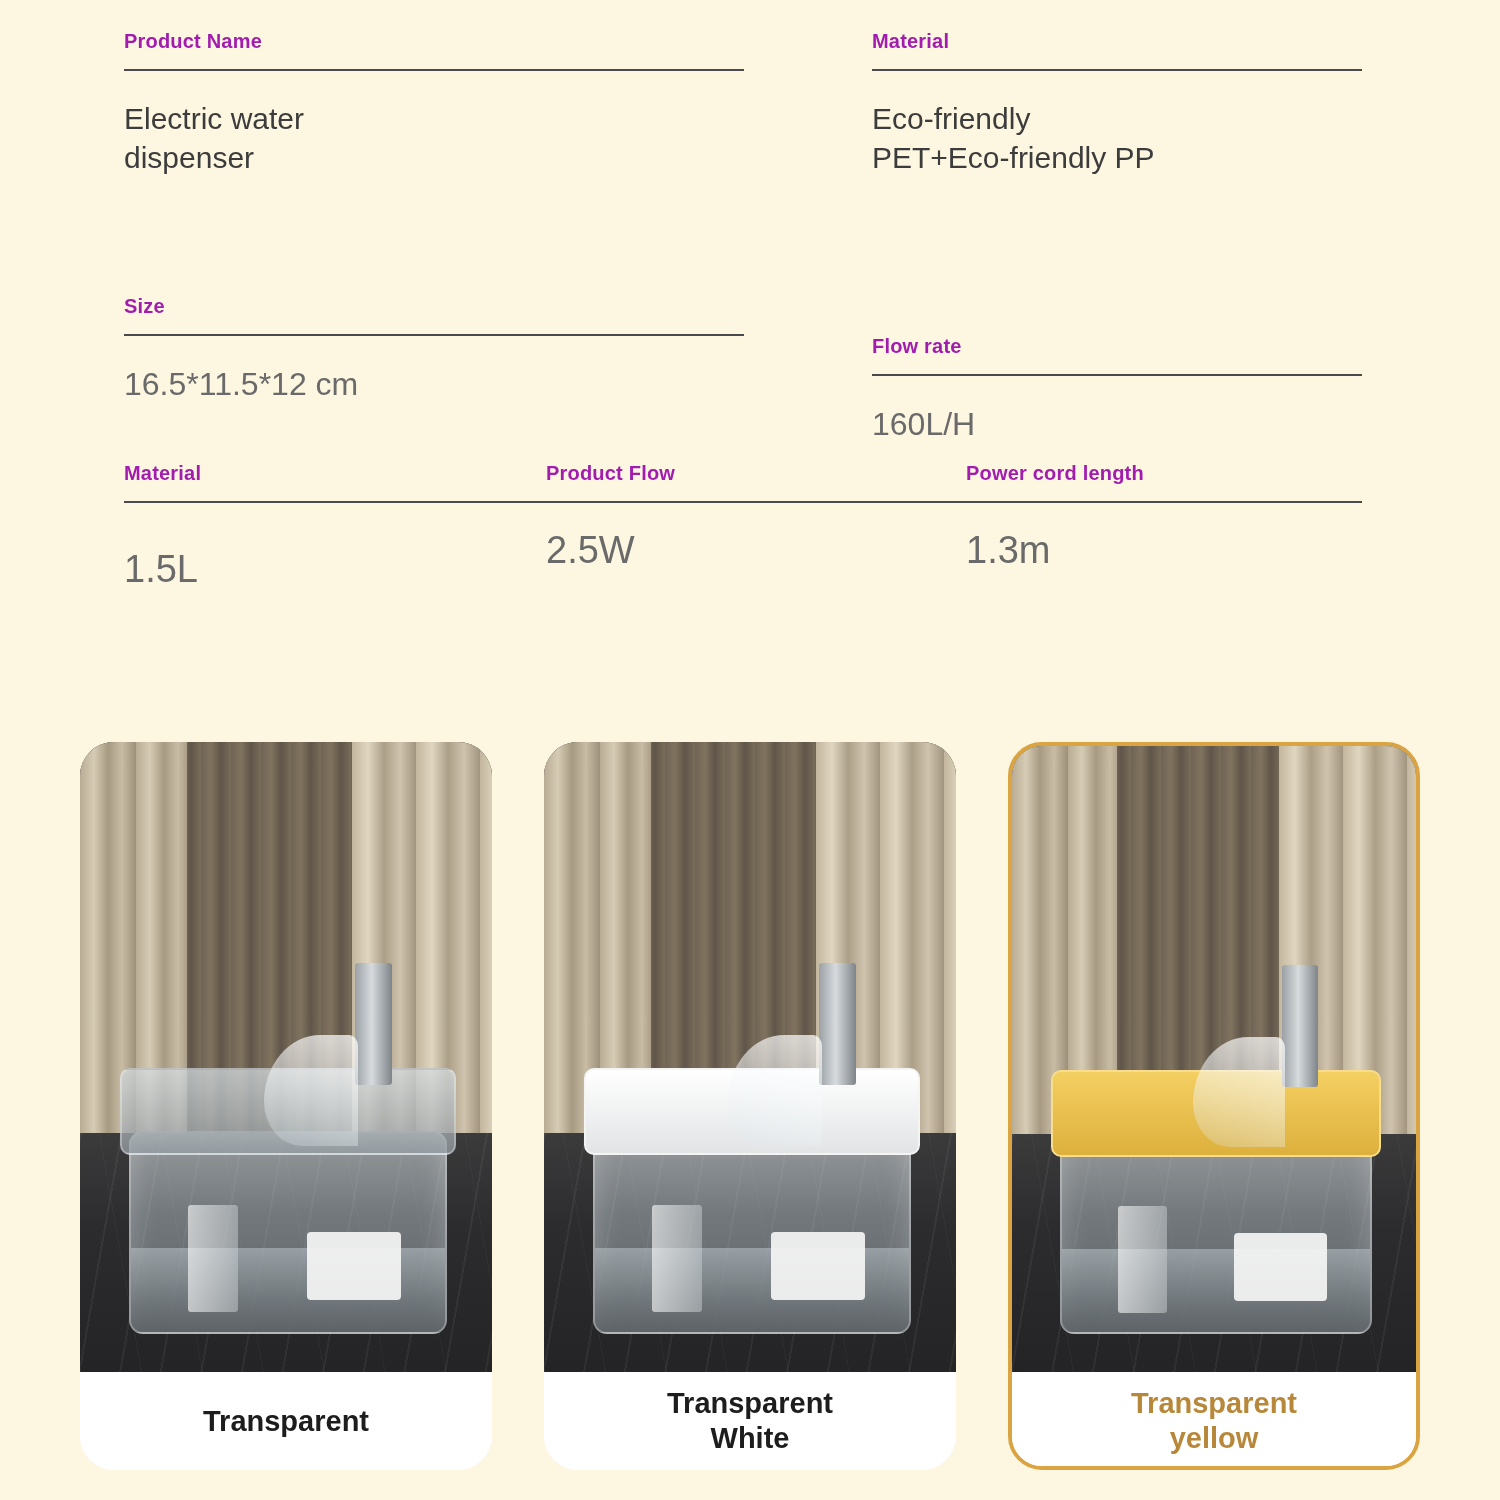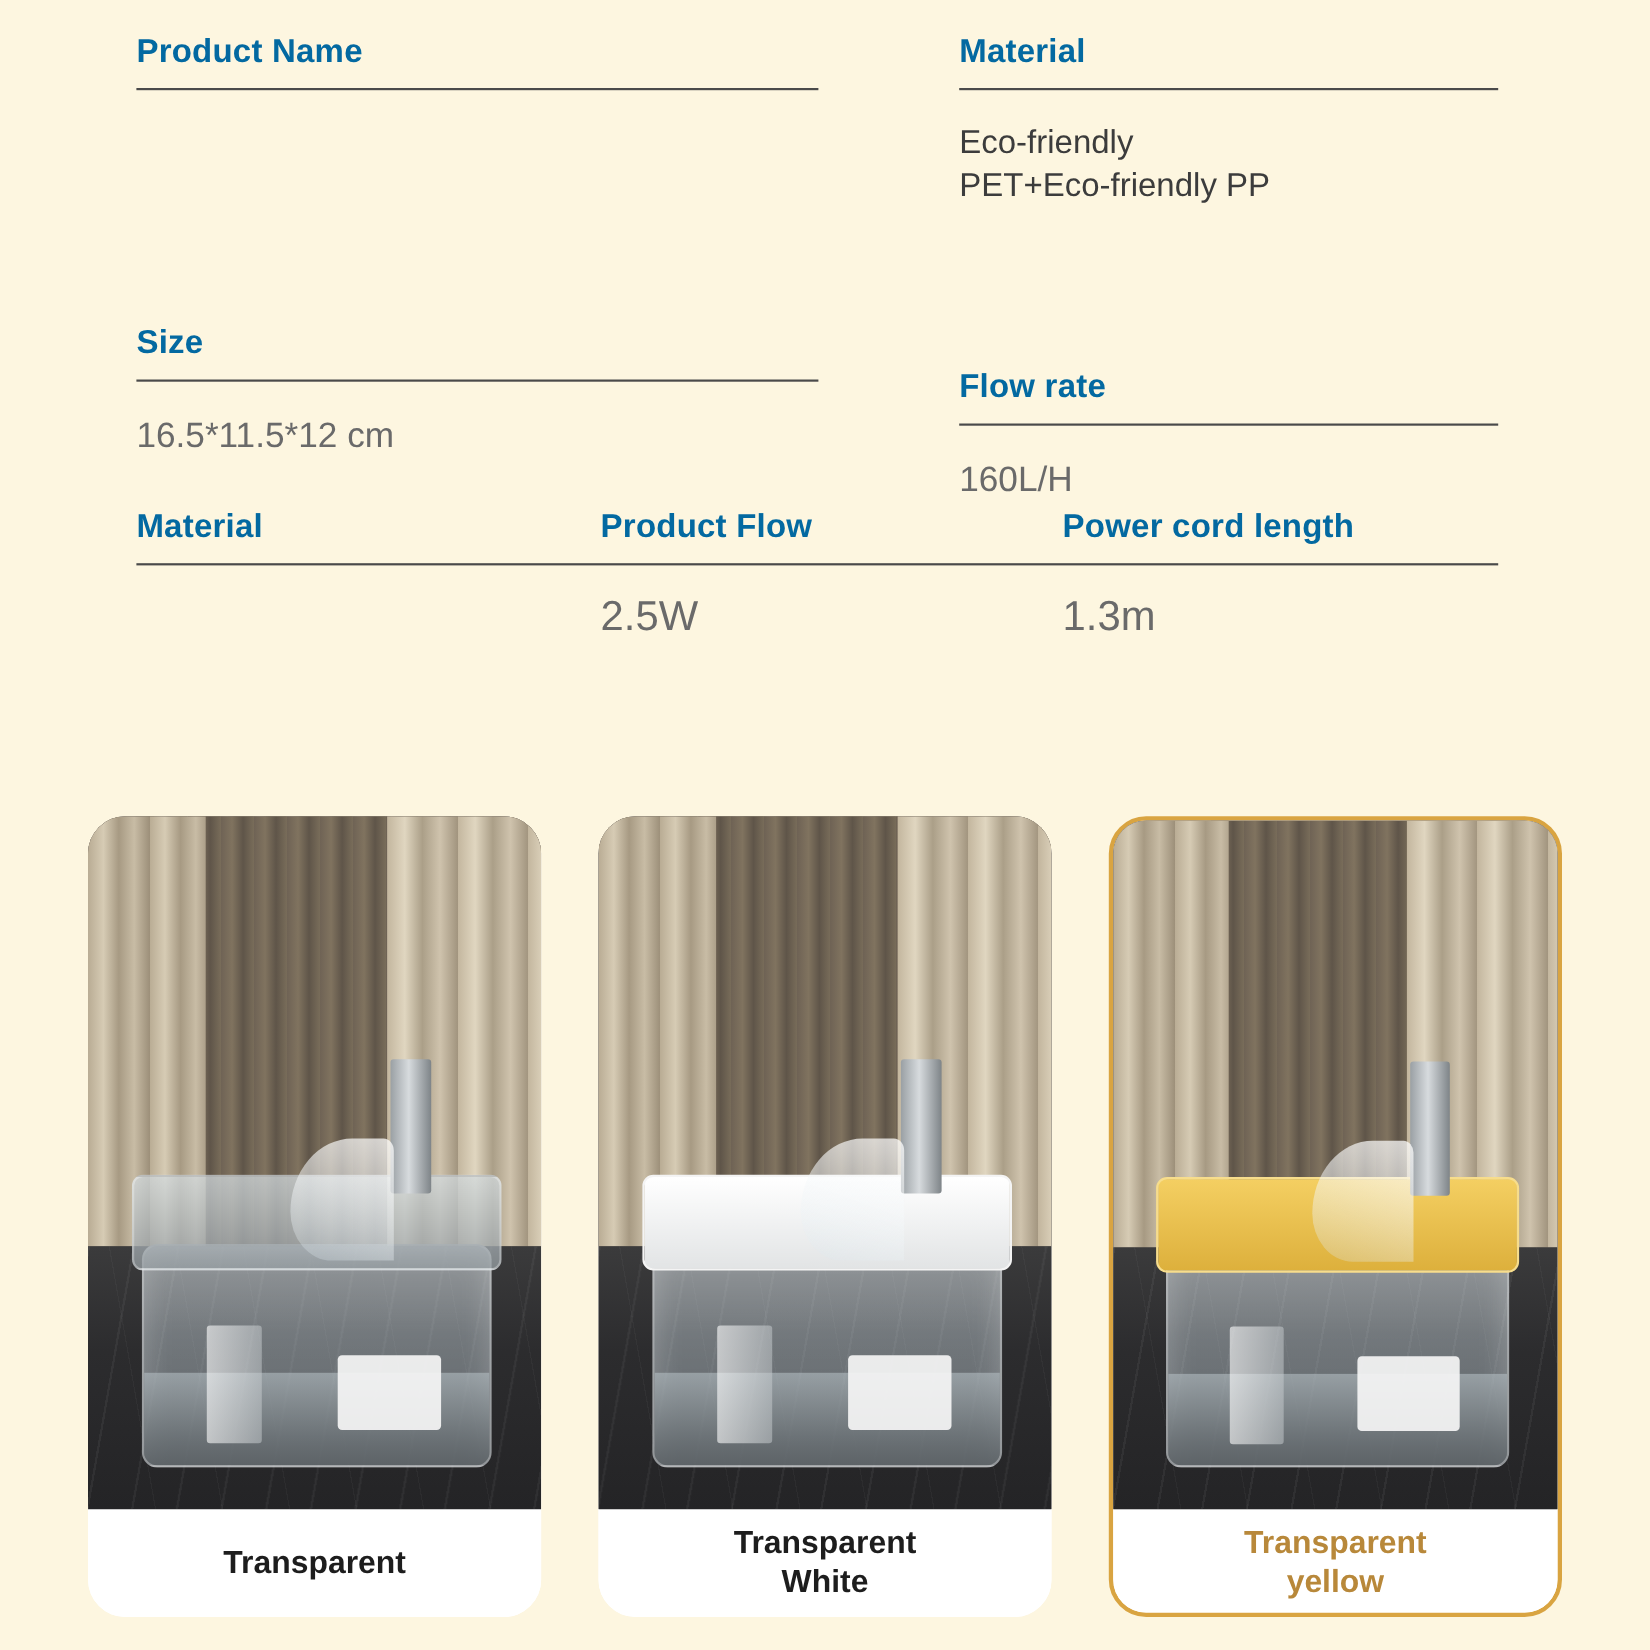--- a/index.html
+++ b/index.html
@@ -22,23 +22,23 @@
     top: 0;
     width: 1500px;
     height: 700px;
   }
 
   .spec-cell {
     position: relative;
   }
 
   .spec-label {
-    font-size: 30px;
+    font-size: 20px;
     font-weight: bold;
-    color: #0369a1;
+    color: #a21caf;
     letter-spacing: 0.2px;
     white-space: nowrap;
   }
 
   .spec-rule {
     height: 2px;
     background: #4a4a4a;
     margin-top: 16px;
   }
 
@@ -267,20 +267,22 @@
   .card.c3 .card-photo { border-radius: 28px 28px 0 0; }
 </style>
 </head>
 <body>
 
 <div class="spec-area">
 
   <div class="spec-cell" id="row1-c1">
     <div class="spec-label">Product Name</div>
     <div class="spec-rule"></div>
+    <div class="spec-value">Electric water
+dispenser</div>
   </div>
 
   <div class="spec-cell" id="row1-c2">
     <div class="spec-label">Material</div>
     <div class="spec-rule"></div>
     <div class="spec-value">Eco-friendly
 PET+Eco-friendly PP</div>
   </div>
 
   <div class="spec-cell" id="row2-c1">
@@ -291,20 +293,21 @@
 
   <div class="spec-cell" id="row2-c2">
     <div class="spec-label">Flow rate</div>
     <div class="spec-rule"></div>
     <div class="spec-value light">160L/H</div>
   </div>
 
   <div class="spec-cell" id="row3-c1">
     <div class="spec-label">Material</div>
     <div class="spec-rule"></div>
+    <div class="spec-value">1.5L</div>
   </div>
 
   <div class="spec-cell" id="row3-c2">
     <div class="spec-label">Product Flow</div>
 
     <div class="spec-value">2.5W</div>
   </div>
 
   <div class="spec-cell" id="row3-c3">
     <div class="spec-label">Power cord length</div>

